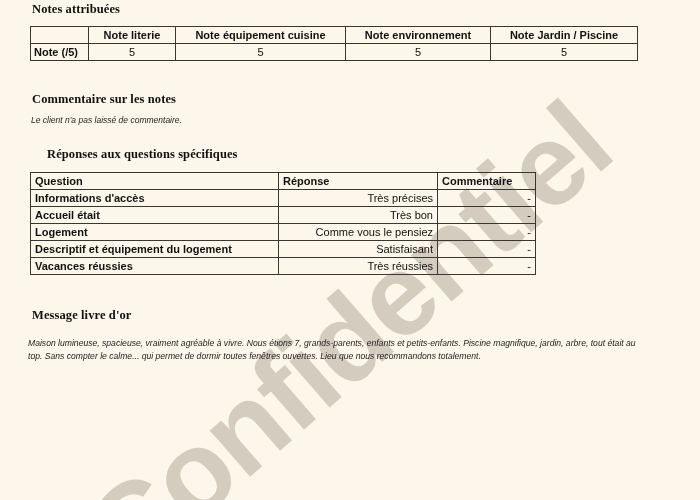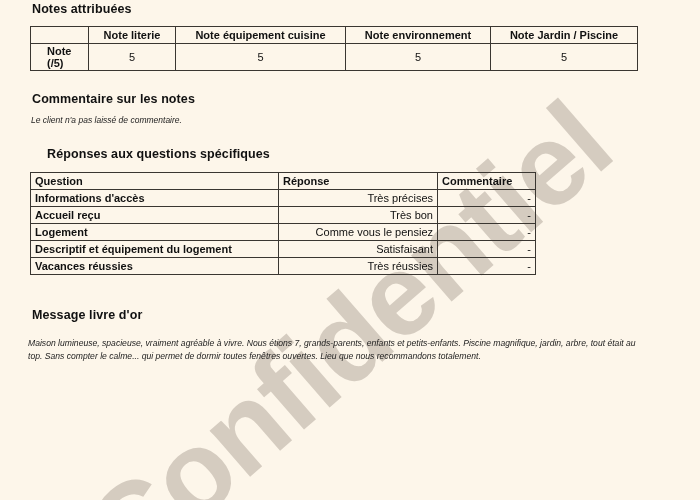--- a/index.html
+++ b/index.html
@@ -51,20 +51,21 @@
     height: 500px;
     box-sizing: border-box;
     padding: 0;
   }
 
   .section-heading {
     font-size: 12.5px;
     font-weight: bold;
     color: #111;
     letter-spacing: 0.1px;
+    font-family: Liberation Serif, serif;
   }
 
   .note-line {
     font-size: 8.5px;
     font-style: italic;
     color: #1c1c1c;
   }
 
   
   table.doc-table {
@@ -92,21 +93,21 @@
     top: 26px;
     width: 607px;
   }
   #notes-table th {
     font-weight: bold;
     text-align: center;
   }
   #notes-table td.row-label {
     font-weight: bold;
     text-align: left;
-    padding-left: 16px;
+    padding-left: 3px;
   }
   #notes-table td.score {
     text-align: center;
     font-weight: normal;
   }
   #notes-table .corner-cell {
     border: 1px solid #3a3631;
   }
 
   
@@ -208,21 +209,21 @@
         <th>Commentaire</th>
       </tr>
     </thead>
     <tbody>
       <tr>
         <td class="q-cell">Informations d'accès</td>
         <td class="a-cell">Très précises</td>
         <td class="c-cell">-</td>
       </tr>
       <tr>
-        <td class="q-cell">Accueil reçu</td>
+        <td class="q-cell">Accueil était</td>
         <td class="a-cell">Très bon</td>
         <td class="c-cell">-</td>
       </tr>
       <tr>
         <td class="q-cell">Logement</td>
         <td class="a-cell">Comme vous le pensiez</td>
         <td class="c-cell">-</td>
       </tr>
       <tr>
         <td class="q-cell">Descriptif et équipement du logement</td>

